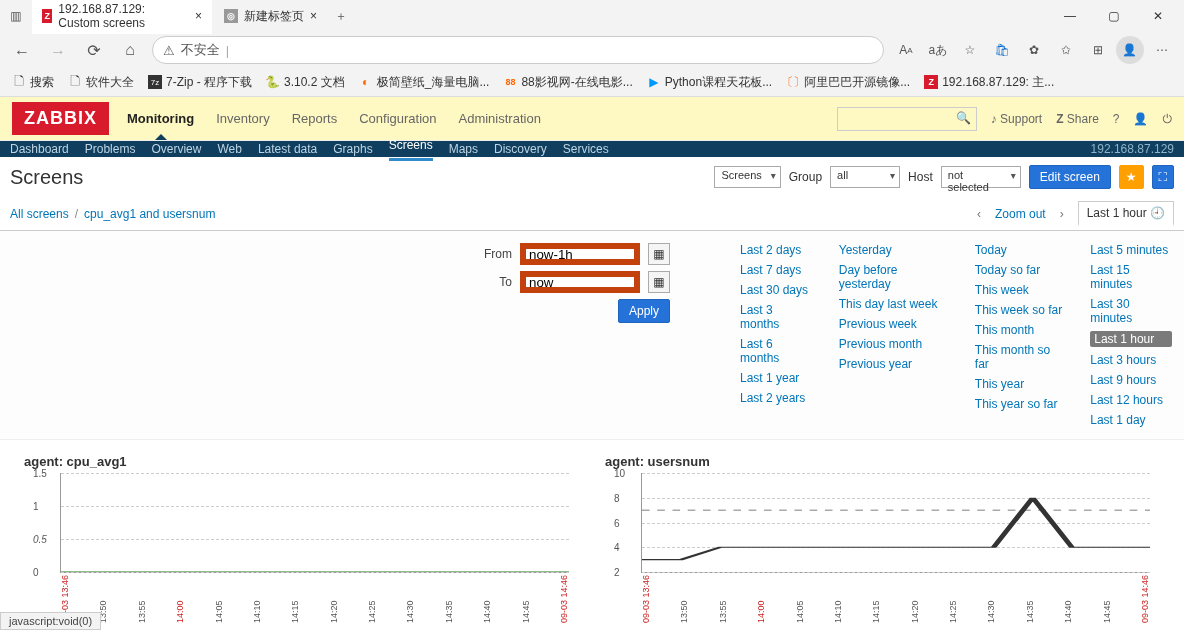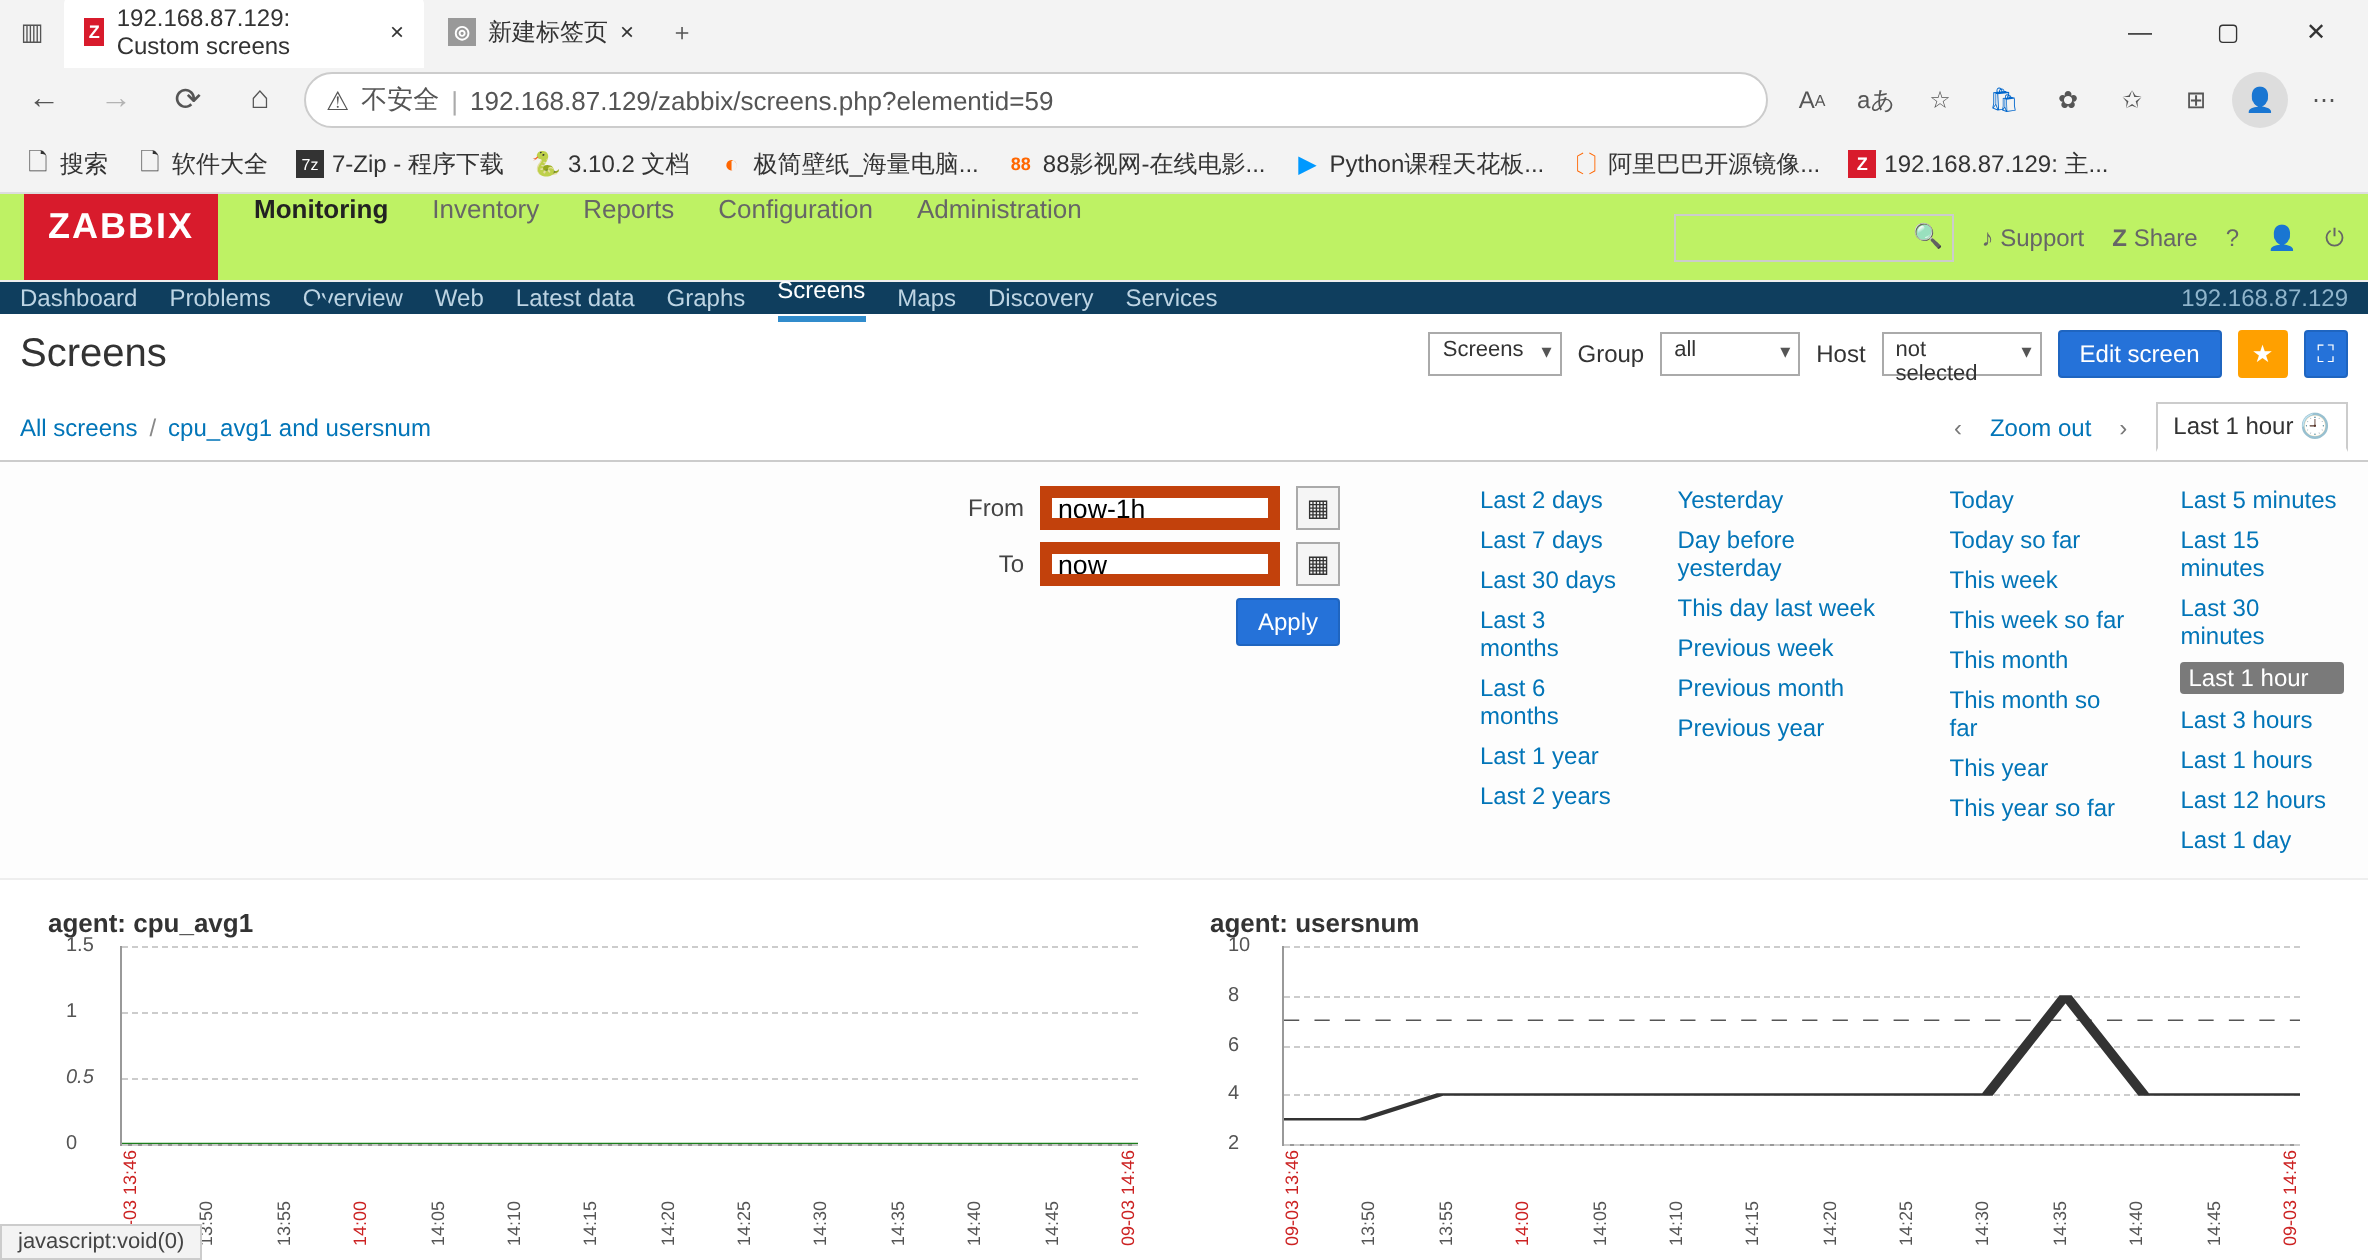--- a/index.html
+++ b/index.html
@@ -15,21 +15,21 @@
 .win-btns{display:flex;margin-left:auto}
 .win-btn{width:44px;height:28px;display:flex;align-items:center;justify-content:center;color:#333}
 .addrbar{display:flex;align-items:center;height:36px;padding:0 8px;gap:8px}
 .nav-btn{width:28px;height:28px;display:flex;align-items:center;justify-content:center;color:#555;font-size:16px}
 .url-box{flex:1;display:flex;align-items:center;height:28px;border:1px solid #ccc;border-radius:14px;padding:0 10px;background:#fff;gap:6px;font-size:13px;color:#555}
 .ext-icons{display:flex;gap:4px}
 .ext-icon{width:28px;height:28px;display:flex;align-items:center;justify-content:center;color:#555}
 .bm-bar{display:flex;align-items:center;gap:14px;padding:4px 12px;font-size:12px;color:#333;height:28px}
 .bm{display:flex;align-items:center;gap:4px;white-space:nowrap}
 .bm .bmi{width:14px;height:14px;display:inline-flex;align-items:center;justify-content:center}
-.zx-header{background:#bef264;display:flex;height:44px;padding:0 12px;border-bottom:1px solid #eee}
+.zx-header{background:#fef9c3;display:flex;align-items:center;height:44px;padding:0 12px;border-bottom:1px solid #eee}
 .zx-logo{background:#d81b2c;color:#fff;font-weight:bold;font-size:18px;padding:6px 12px;letter-spacing:1px}
 .zx-menu{display:flex;margin-left:18px;gap:22px;font-size:13px;color:#666}
 .zx-menu .sel{color:#222;font-weight:bold;position:relative}
 .zx-menu .sel::after{content:"";position:absolute;left:50%;bottom:-14px;transform:translateX(-50%);border:6px solid transparent;border-bottom-color:#0f3e5e}
 .zx-right{margin-left:auto;display:flex;align-items:center;gap:14px;color:#666}
 .searchbox{width:140px;height:24px;border:1px solid #ccc;padding:0 24px 0 6px;position:relative}
 .zx-subnav{background:#0f3e5e;color:#bdd4e3;display:flex;align-items:center;height:16px;padding:0 10px;font-size:12px;gap:16px}
 .zx-subnav .sel{color:#fff;border-bottom:3px solid #318ccc;padding-bottom:6px}
 .zx-subnav .ip{margin-left:auto;color:#8fb4cb}
 .page-bar{display:flex;align-items:center;padding:8px 10px}
@@ -95,21 +95,20 @@
   </div>
   <div class="addrbar">
     <div class="nav-btn">←</div>
     <div class="nav-btn" style="opacity:.4">→</div>
     <div class="nav-btn">⟳</div>
     <div class="nav-btn">⌂</div>
     <div class="url-box">
       <span>⚠</span>
       <span>不安全</span>
       <span style="color:#aaa">|</span>
-      <span>192.168.87.129/zabbix/screens.php?elementid=59</span>
     </div>
     <div class="ext-icons">
       <div class="ext-icon">A<sup style="font-size:8px">A</sup></div>
       <div class="ext-icon">aあ</div>
       <div class="ext-icon">☆</div>
       <div class="ext-icon" style="color:#0066cc">🛍</div>
       <div class="ext-icon">✿</div>
       <div class="ext-icon">✩</div>
       <div class="ext-icon">⊞</div>
       <div class="ext-icon" style="background:#ddd;border-radius:50%">👤</div>
@@ -260,21 +259,21 @@
         <a href="#">This month so far</a>
         <a href="#">This year</a>
         <a href="#">This year so far</a>
       </div>
     <div class="col" id="pcol4">
         <a href="#">Last 5 minutes</a>
         <a href="#">Last 15 minutes</a>
         <a href="#">Last 30 minutes</a>
         <a href="#" class="selected">Last 1 hour</a>
         <a href="#">Last 3 hours</a>
-        <a href="#">Last 1 hours</a>
+        <a href="#">Last 9 hours</a>
         <a href="#">Last 12 hours</a>
         <a href="#">Last 1 day</a>
       </div>
   </div>
 </div>
 
 <div class="charts" id="charts">
     <div class="chart">
       <div class="chart-title">agent: cpu_avg1</div>
       <div class="plot">

